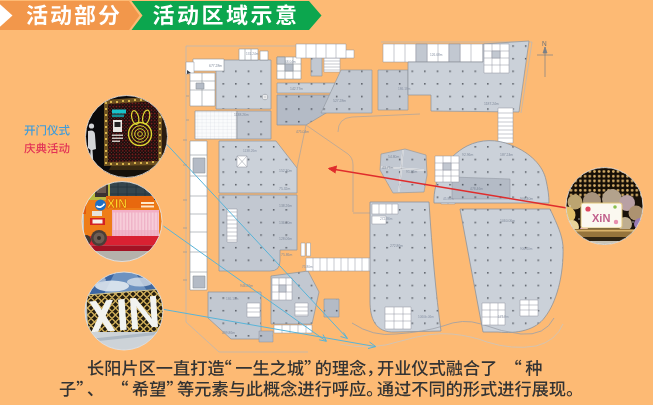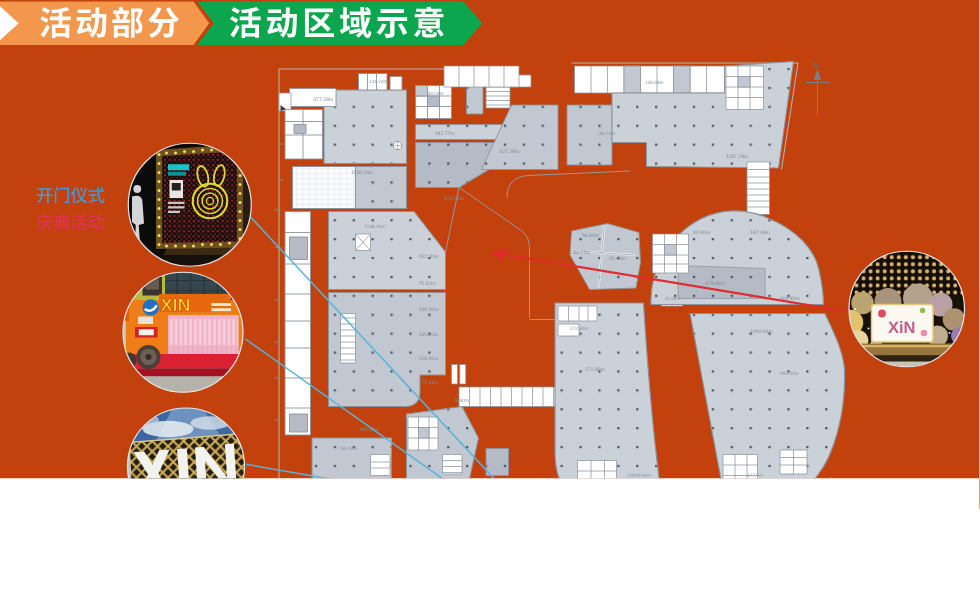--- a/index.html
+++ b/index.html
@@ -1,16 +1,16 @@
 <!DOCTYPE html>
 <html><head>
 <meta charset="utf-8">
 <style>
 html,body{margin:0;padding:0;background:#fff;}
-#page{position:relative;width:653px;height:319px;background:#c2410c;overflow:hidden;
+#page{position:relative;width:653px;height:405px;background:#fdba74;overflow:hidden;
 font-family:"Liberation Sans",sans-serif;}
 svg{display:block}
 </style>
 </head>
 <body>
 <div id="page">
 <svg width="653" height="405" viewBox="0 0 653 405">
 <defs>
 <pattern id="pL" width="12.6" height="12.6" patternUnits="userSpaceOnUse" x="222.5" y="70.5">
   <rect width="12.6" height="12.6" fill="#cbd1d9"></rect>

